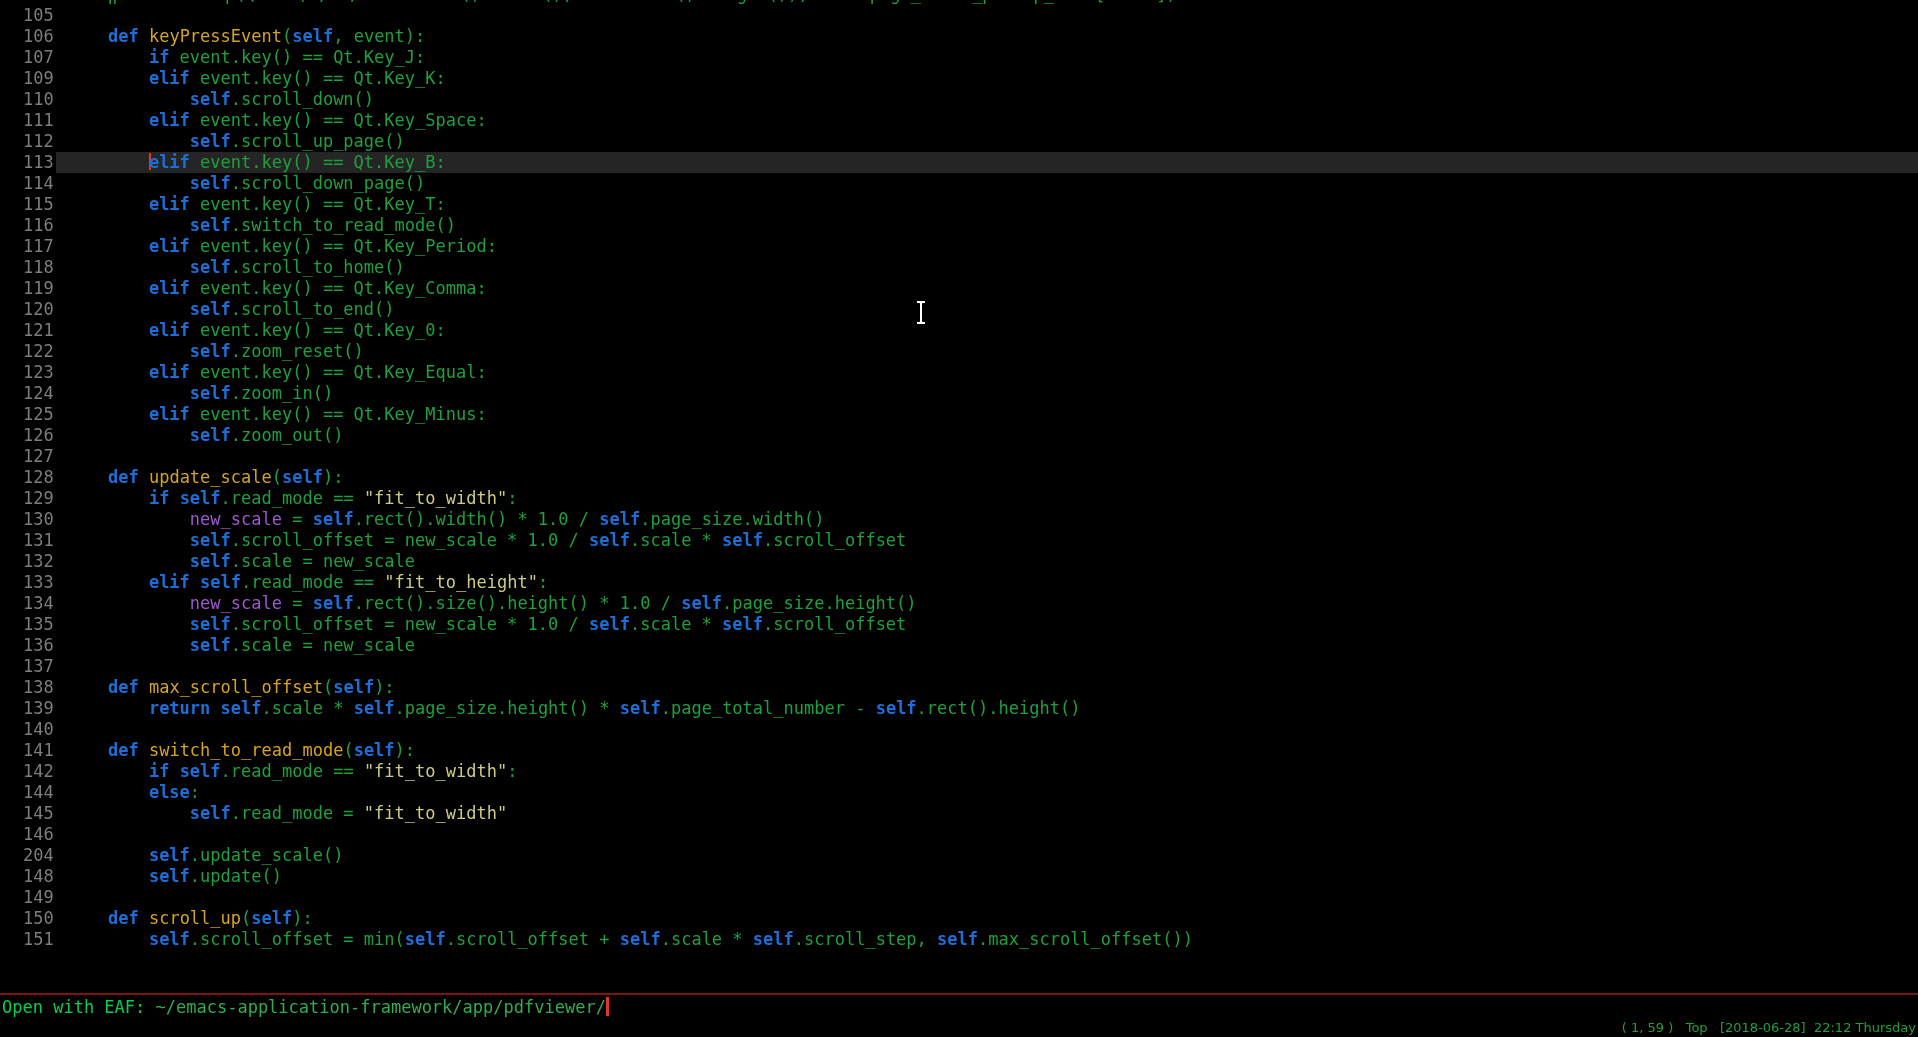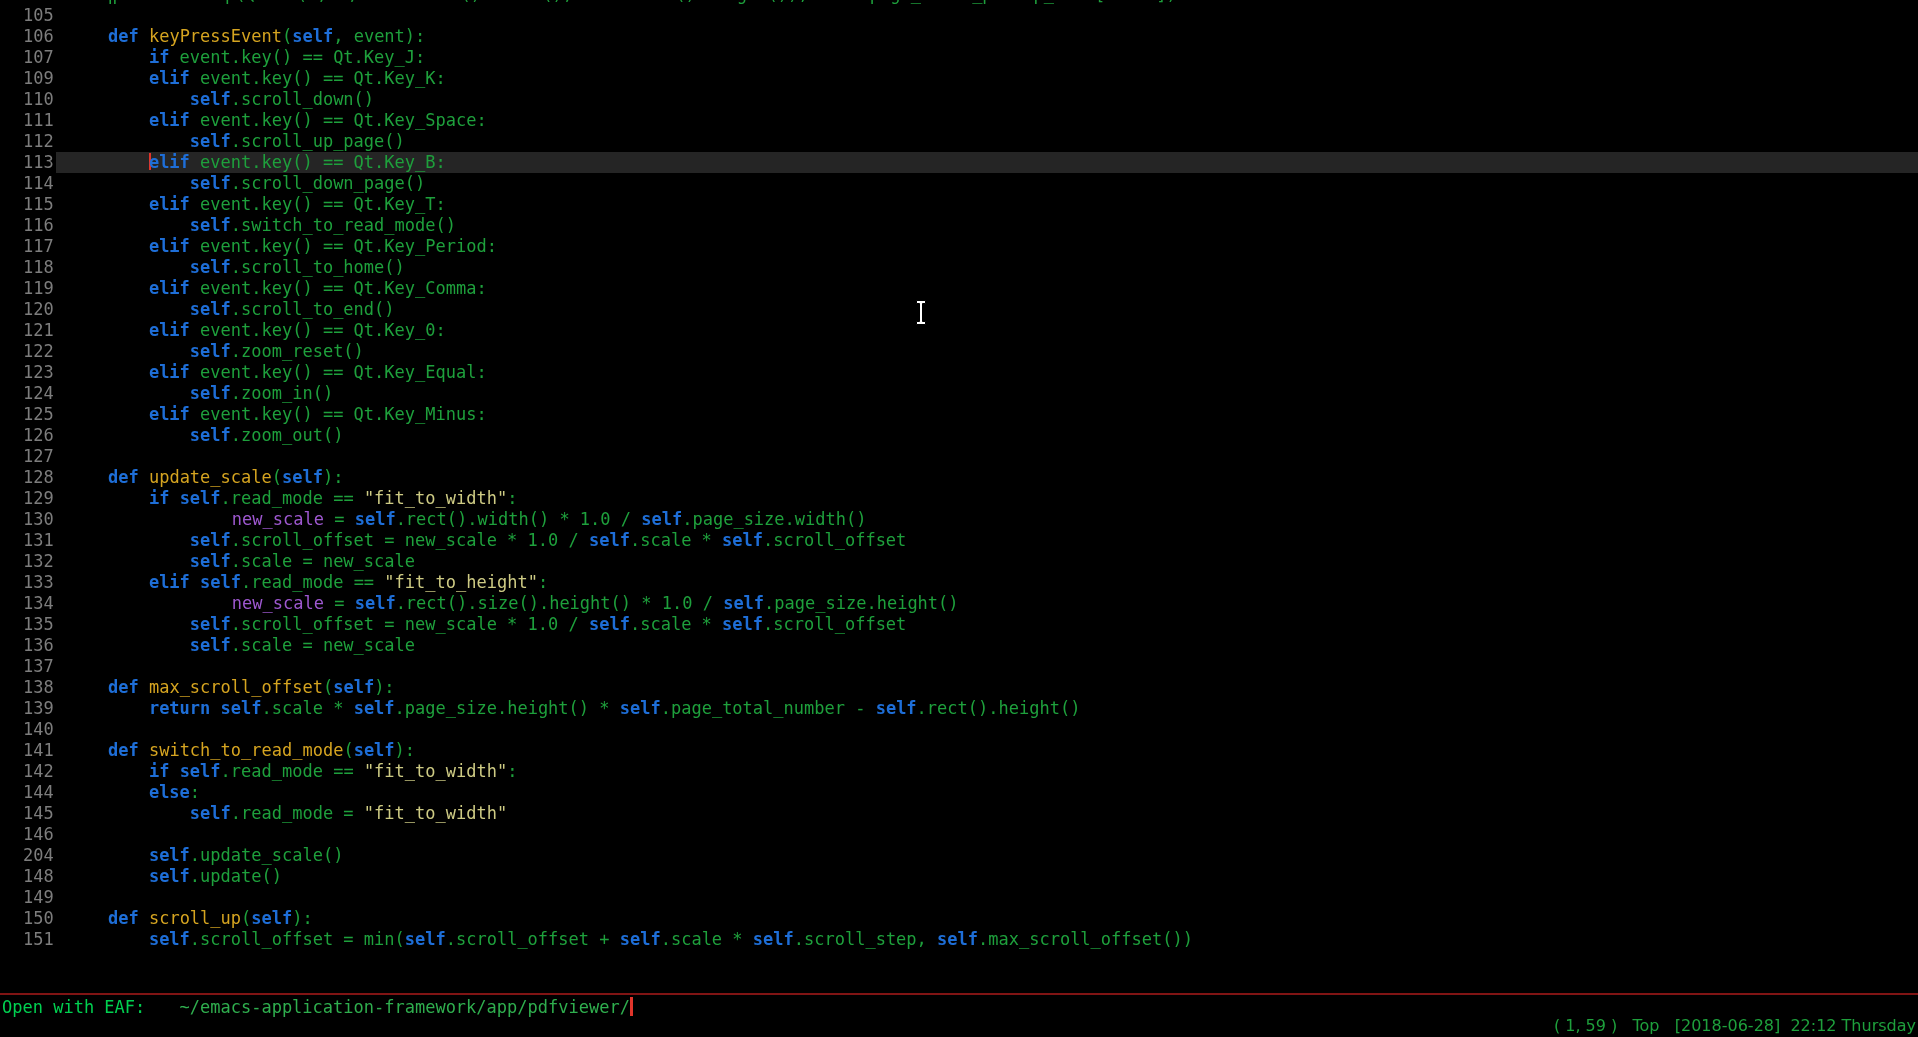--- a/index.html
+++ b/index.html
@@ -19,40 +19,40 @@
   .row { display:flex; height:21px; font-size:17px; line-height:21px;padding-left:16px; }
   .gutter {
     flex:none; width:40px; padding-left:7px; box-sizing:border-box;
     color: var(--gutter,#7d7d7d);
   }
   .codetext { flex:1; padding-left:11px; white-space:pre; color:var(--green,#1ea03c); }
   .row.current .codetext { background: var(--linehl,#252525); }
   .codetext span.g   { color: var(--green,#1ea03c); }
   .codetext span.k   { color: var(--keyword,#1e6ed7); font-weight:bold; }
   .codetext span.f   { color: var(--func,#d5a420); }
-  .codetext span.v   { color: var(--variable,#9e58d0); margin-left: 42px; }
+  .codetext span.v   { color: var(--variable,#9e58d0); }
   .codetext span.str { color: var(--string,#cecb84); }
   .codetext span.cur {
     display:inline-block; width:2px; height:17px; margin-right:-2px;
     vertical-align:-2px; background: var(--cursor,#e0352b);
   }
   .divider { position:absolute; top:993px; left:0; width:1918px; height:2px; background: var(--divider,#801414); }
   .minibuffer {
     position:absolute; top:997px; left:2px; height:21px;
     font-size:17px; line-height:21px; white-space:pre;
   }
   .prompt { color: var(--prompt,#00d050); font-weight:normal; }
-  .mb-input { color: var(--input,#2fae4e); margin-left: 24px; }
+  .mb-input { color: var(--input,#2fae4e); }
   .mb-cursor {
     display:inline-block; width:3px; height:19px; vertical-align:-3px;
     background: var(--cursor,#e0352b);
   }
   .tray {
     position:absolute; right:2px; bottom:2px; white-space:pre;
-    font-family:"DejaVu Sans", sans-serif; font-size:16px;
+    font-family:"DejaVu Sans", sans-serif; font-size:13px;
     color: var(--tray,#1ea03c);
   }
   .ibeam { position:absolute; left:916px; top:300px; }
 </style>
 </head>
 <body>
 
 <div class="screen">
 
   <div class="buffer">

